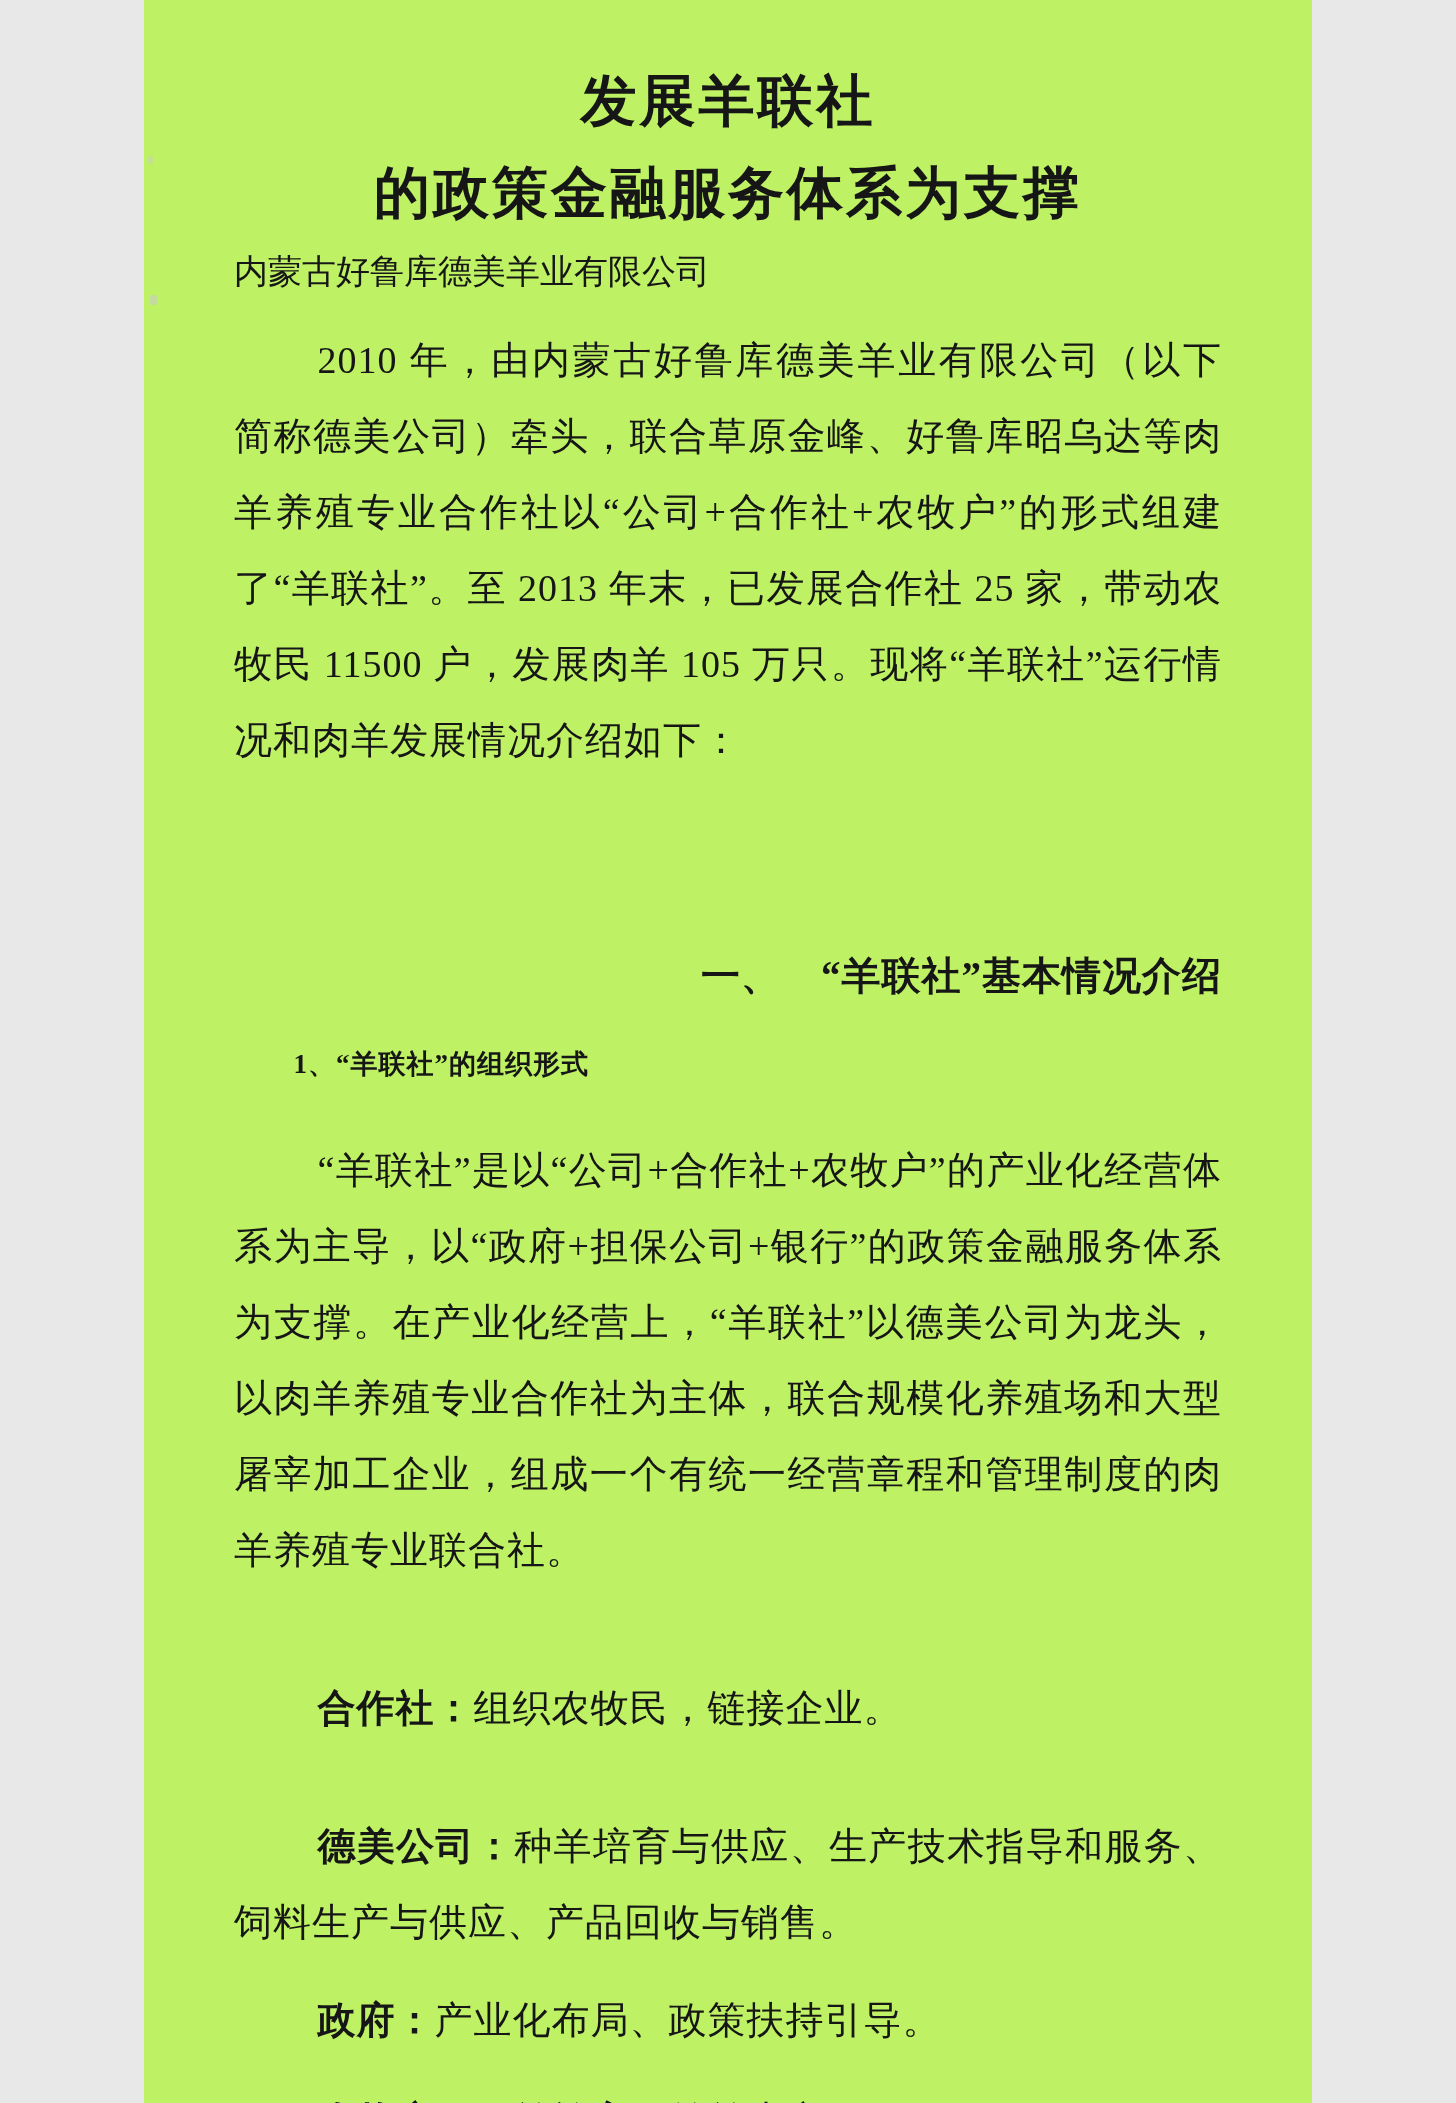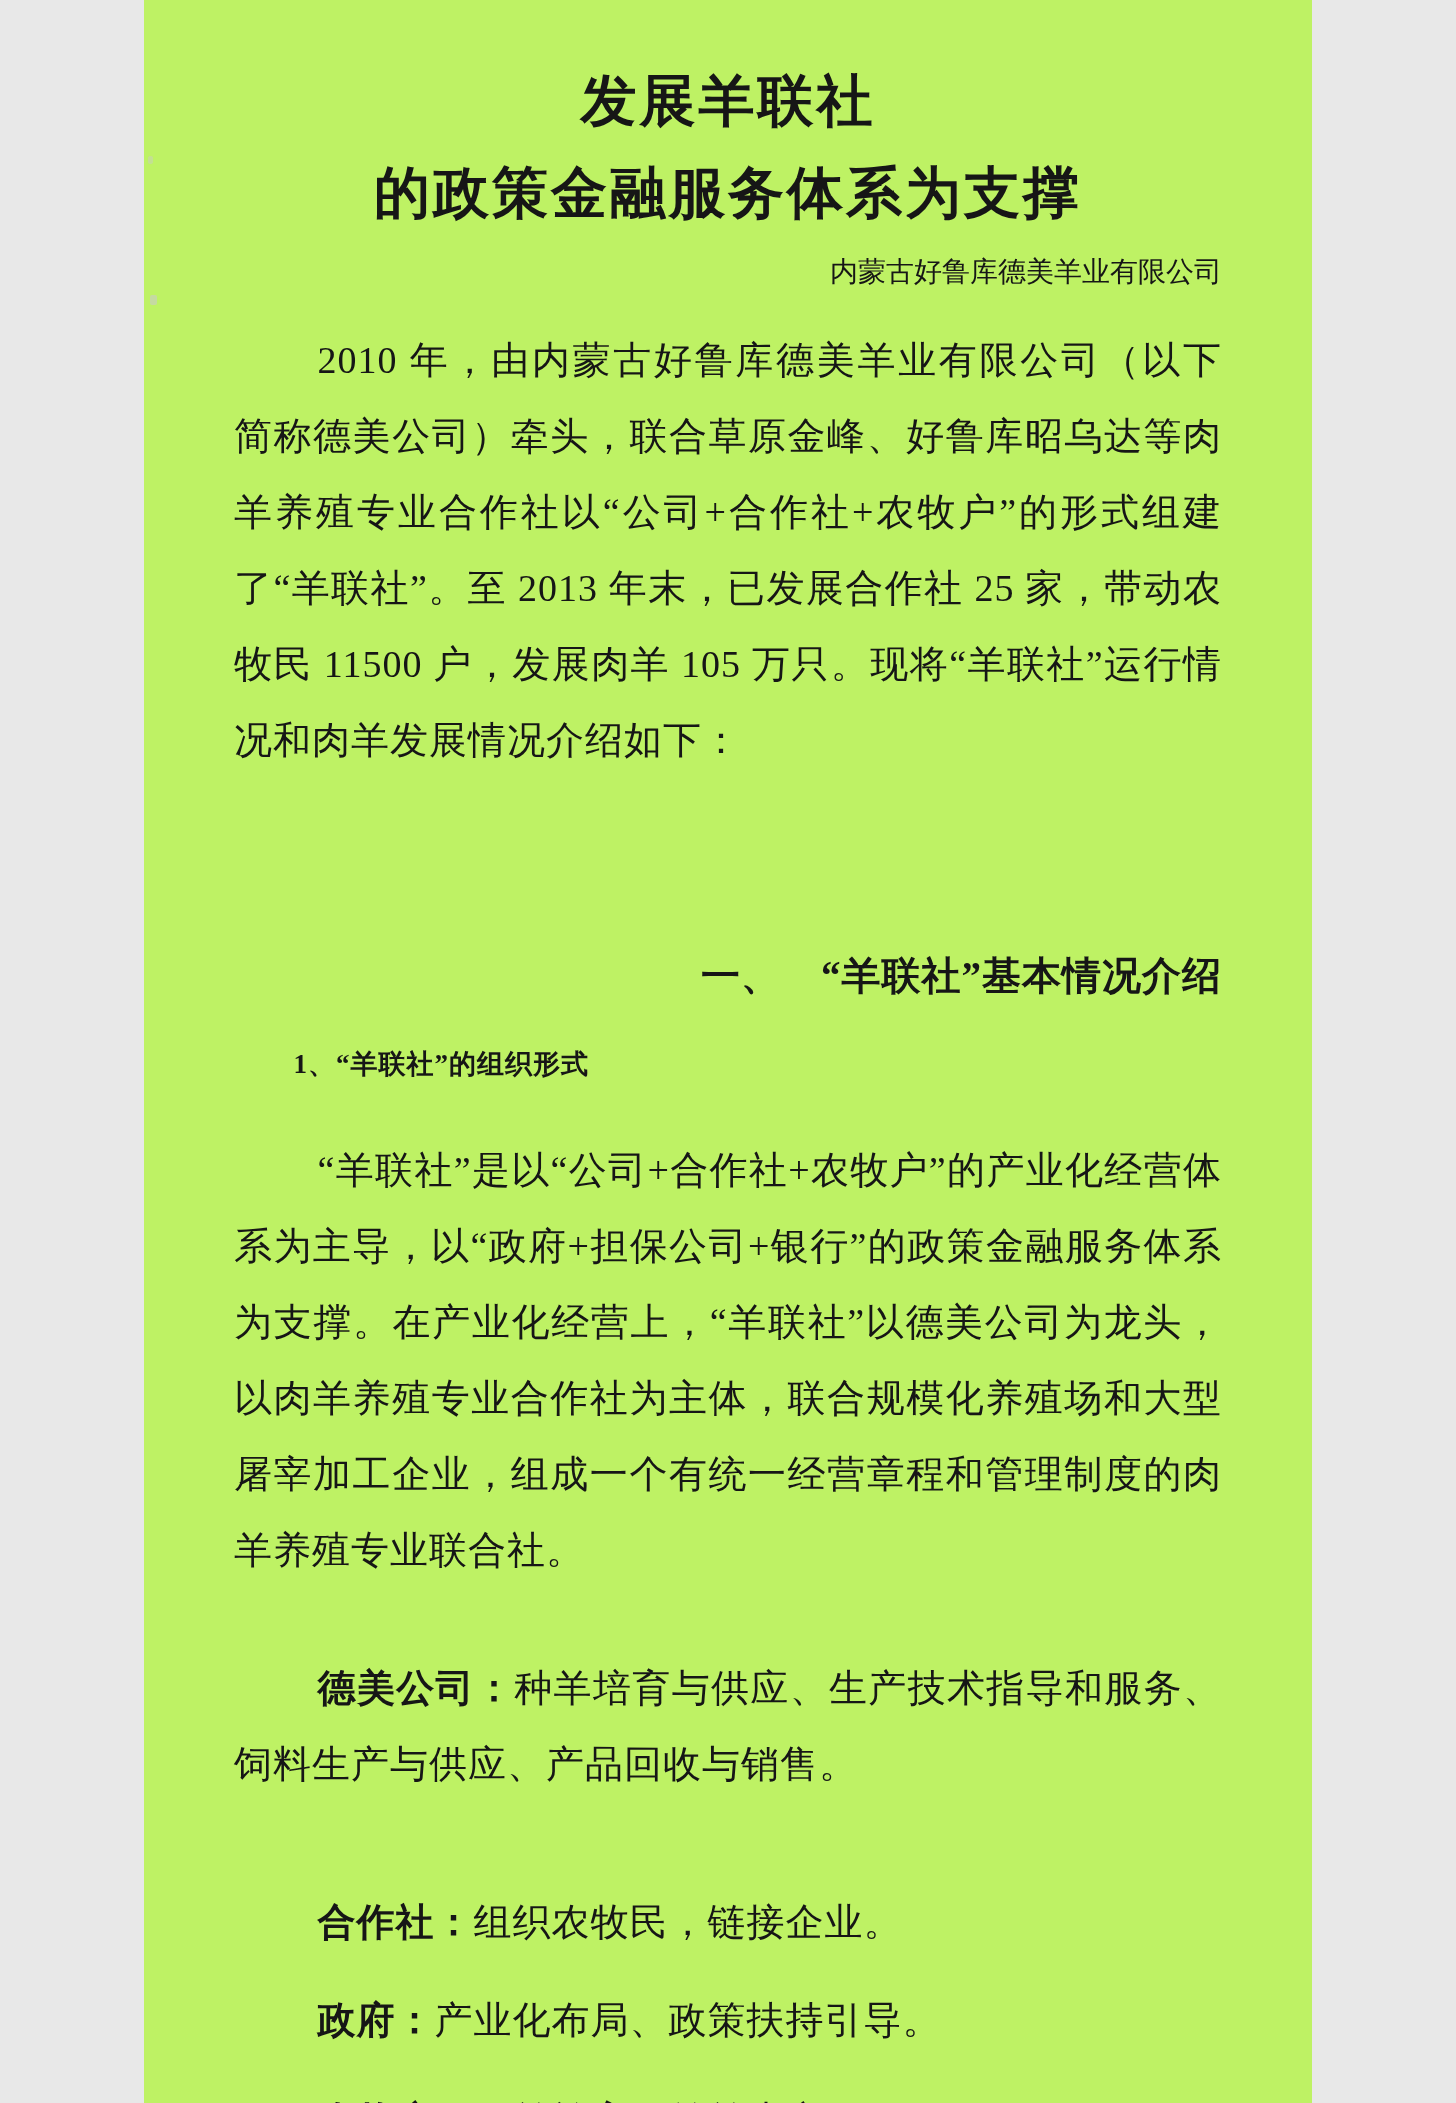--- a/index.html
+++ b/index.html
@@ -22,22 +22,22 @@
   .doc-title {
     margin: 0;
     text-align: center;
     font-size: 56px;
     font-weight: bold;
     line-height: 92px;
     letter-spacing: 3px;
   }
   .doc-subtitle {
     margin: 8px 0 0 0;
-    text-align: right;
-    font-size: 28px;
+    text-align: left;
+    font-size: 34px;
     font-weight: normal;
     line-height: 50px;
   }
   .body-par {
     margin: 0;
     font-size: 38px;
     line-height: 76px;
     text-align: justify;
     text-indent: 2.2em;
     letter-spacing: 1px;
@@ -95,26 +95,26 @@
   <p class="doc-subtitle">内蒙古好鲁库德美羊业有限公司</p>
 
   <p class="body-par par-intro">2010 年，由内蒙古好鲁库德美羊业有限公司（以下简称德美公司）牵头，联合草原金峰、好鲁库昭乌达等肉羊养殖专业合作社以“公司+合作社+农牧户”的形式组建了“羊联社”。至 2013 年末，已发展合作社 25 家，带动农牧民 11500 户，发展肉羊 105 万只。现将“羊联社”运行情况和肉羊发展情况介绍如下：</p>
 
   <p class="heading-1">一、　“羊联社”基本情况介绍</p>
 
   <p class="heading-2">1、“羊联社”的组织形式</p>
 
   <p class="body-par par-body1">“羊联社”是以“公司+合作社+农牧户”的产业化经营体系为主导，以“政府+担保公司+银行”的政策金融服务体系为支撑。在产业化经营上，“羊联社”以德美公司为龙头，以肉羊养殖专业合作社为主体，联合规模化养殖场和大型屠宰加工企业，组成一个有统一经营章程和管理制度的肉羊养殖专业联合社。</p>
 
+  <p class="body-par par-item-2">
+    <span class="item-label">合作社：</span><span>组织农牧民，链接企业。</span>
+  </p>
+
   <p class="body-par par-item-1">
     <span class="item-label">德美公司：</span><span>种羊培育与供应、生产技术指导和服务、饲料生产与供应、产品回收与销售。</span>
-  </p>
-
-  <p class="body-par par-item-2">
-    <span class="item-label">合作社：</span><span>组织农牧民，链接企业。</span>
   </p>
 
   <p class="body-par par-item-4">
     <span class="item-label">政府：</span><span>产业化布局、政策扶持引导。</span>
   </p>
 
   <p class="body-par par-item-3">
     <span class="item-label">农牧户：</span><span>母羊繁育、羔羊生产。</span>
   </p>
 

